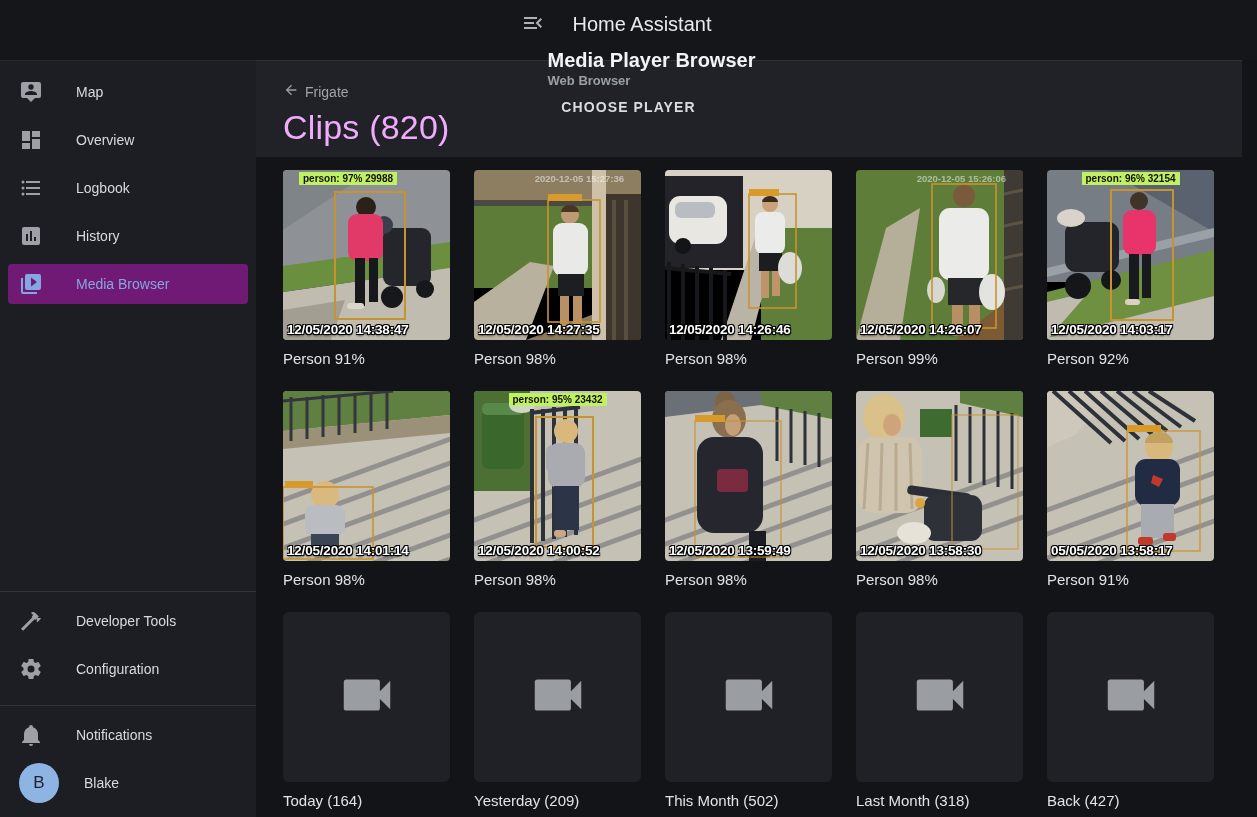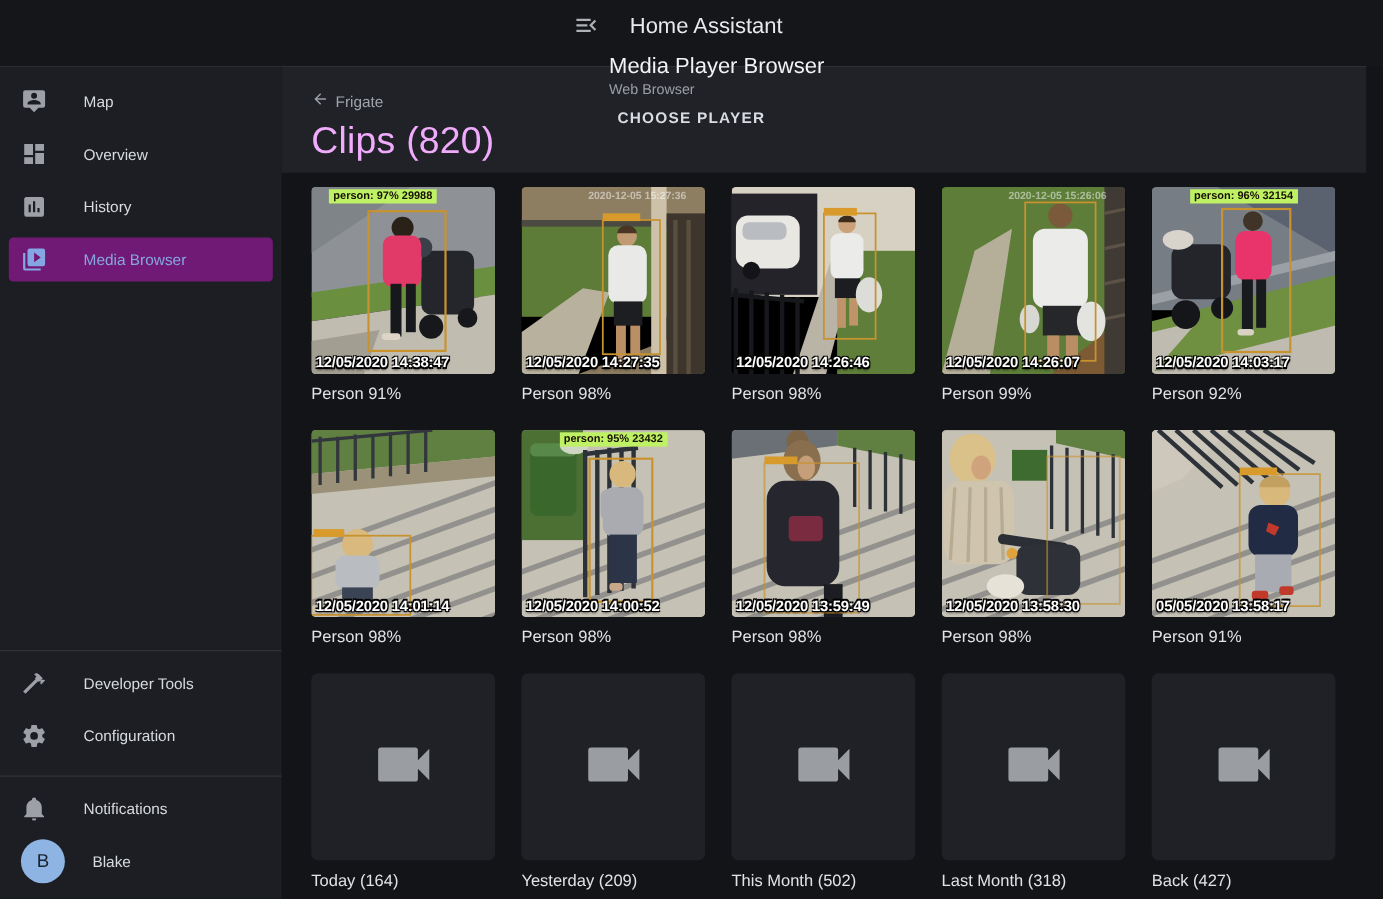--- a/index.html
+++ b/index.html
@@ -7,21 +7,21 @@
     font-family:"Liberation Sans","DejaVu Sans",sans-serif; }
 
   
   .appbar { position:absolute; left:0; top:0; width:1257px; height:60px;
     background:#15161a; display:flex; align-items:center; z-index:5;flex-direction:column; }
   .appbar-left { width:256px; display:flex; align-items:center; flex-shrink:0; }
   .menu-btn { width:48px; height:48px; margin-left:8px; display:flex; align-items:center;
     justify-content:center; border:none; background:transparent; cursor:pointer; border-radius:50%; }
   .menu-btn svg { fill:#aeb1b6; }
   .app-title { color:#e8e9eb; font-size:20px; margin-left:16px; white-space:nowrap; }
-  .page-head { margin-left:46px; }
+  .page-head { margin-left:46px;font-weight:bold; }
   .page-title { color:#f2f3f5; font-size:20px; line-height:24px; }
   .page-subtitle { color:#9aa0a6; font-size:13px; line-height:17px; }
   .appbar-spacer { flex:1; }
   .choose-player { background:transparent; border:none; color:#d9dce1; font-size:14px;
     font-weight:700; letter-spacing:1.1px; padding:10px 16px; cursor:pointer;
     font-family:inherit; }
 
   
   .sidebar { position:absolute; left:0; top:60px; width:256px; height:757px;
     background:#1c1e23; border-top:1px solid rgba(255,255,255,0.06);
@@ -106,20 +106,26 @@
       <span class="lbl">Map</span>
     </div>
     <div class="nav-item">
       <span class="ico"><svg viewBox="0 0 24 24">
             <path d="M13,3V9H21V3M13,21H21V11H13M3,21H11V15H3M3,13H11V3H3V13Z"></path>
           </svg></span>
       <span class="lbl">Overview</span>
     </div>
     <div class="nav-item">
       <span class="ico"><svg viewBox="0 0 24 24">
+            <path d="M7,5H21V7H7V5M7,13V11H21V13H7M4,4.5A1.5,1.5 0 0,1 5.5,6A1.5,1.5 0 0,1 4,7.5A1.5,1.5 0 0,1 2.5,6A1.5,1.5 0 0,1 4,4.5M4,10.5A1.5,1.5 0 0,1 5.5,12A1.5,1.5 0 0,1 4,13.5A1.5,1.5 0 0,1 2.5,12A1.5,1.5 0 0,1 4,10.5M7,19V17H21V19H7M4,16.5A1.5,1.5 0 0,1 5.5,18A1.5,1.5 0 0,1 4,19.5A1.5,1.5 0 0,1 2.5,18A1.5,1.5 0 0,1 4,16.5Z"></path>
+          </svg></span>
+      <span class="lbl">Logbook</span>
+    </div>
+    <div class="nav-item">
+      <span class="ico"><svg viewBox="0 0 24 24">
             <path d="M17,17H15V13H17M13,17H11V7H13M9,17H7V10H9M19,3H5C3.89,3 3,3.89 3,5V19A2,2 0 0,0 5,21H19A2,2 0 0,0 21,19V5C21,3.89 20.1,3 19,3Z"></path>
           </svg></span>
       <span class="lbl">History</span>
     </div>
     <div class="nav-item selected">
       <span class="ico"><svg viewBox="0 0 24 24">
             <path d="M4,6H2V20A2,2 0 0,0 4,22H18V20H4V6M20,2H8A2,2 0 0,0 6,4V16A2,2 0 0,0 8,18H20A2,2 0 0,0 22,16V4A2,2 0 0,0 20,2M12,14.5V5.5L18,10L12,14.5Z"></path>
           </svg></span>
       <span class="lbl">Media Browser</span>
     </div>

